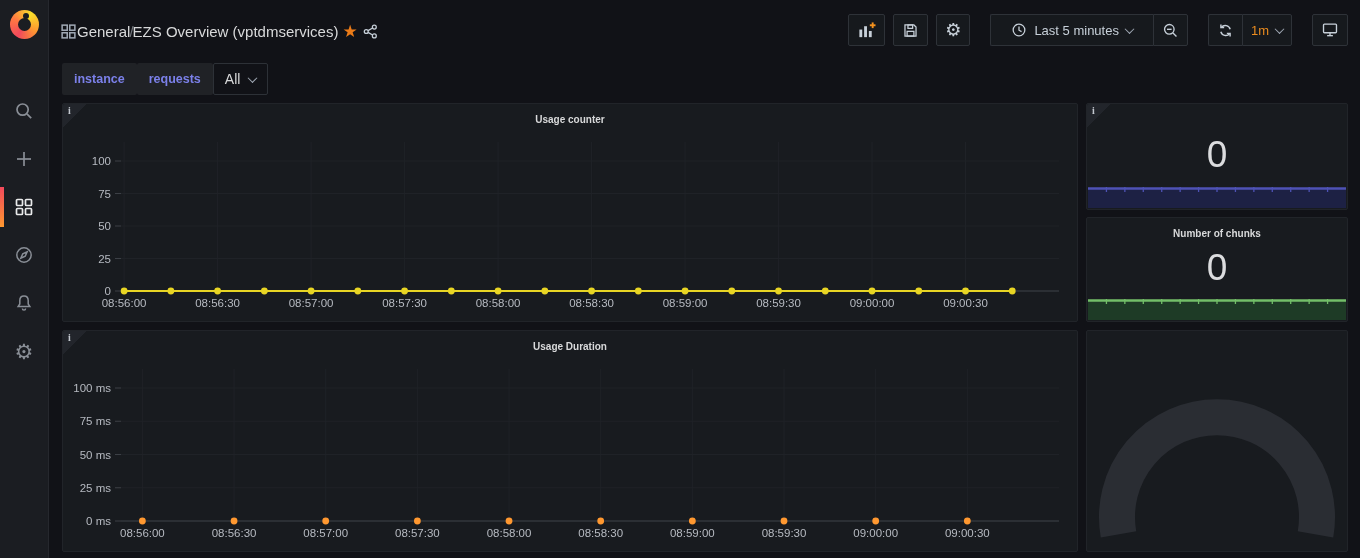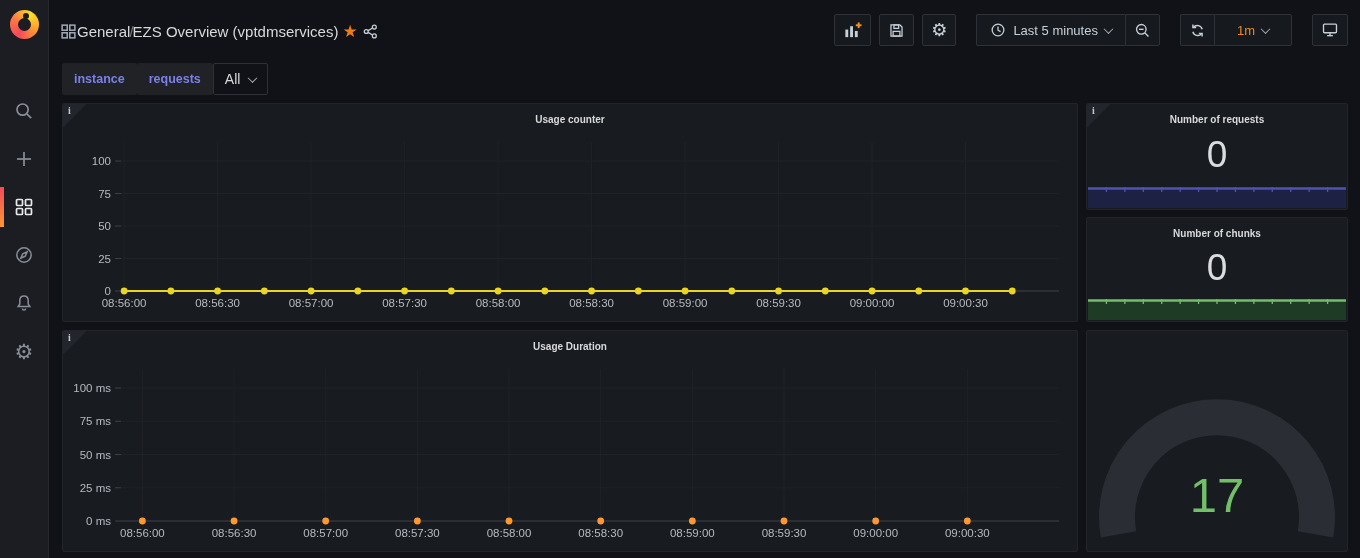--- a/index.html
+++ b/index.html
@@ -147,21 +147,21 @@
           <path d="M3.5 3.5 H14 L16.5 6 V16.5 H3.5 Z"></path>
           <rect x="7" y="3.5" width="5.5" height="4"></rect>
           <rect x="6" y="11" width="8" height="5.5"></rect>
         </svg>
     </button>
     <button class="tb-btn">
       <span class="gear-glyph" style="font-size:18px;color:#C7D0D9;">⚙</span>
     </button>
     <span class="gap"></span>
     <div class="tb-group">
-      <button class="tb-btn" style="padding:0 13px;">
+      <button class="tb-btn" style="padding:0 20px;">
         <svg width="16" height="16" viewBox="0 0 20 20" fill="none" stroke="#C7D0D9" stroke-width="1.6">
             <circle cx="10" cy="10" r="7.3"></circle>
             <polyline points="10,5.5 10,10.3 13.2,12"></polyline>
           </svg>
         <span>Last 5 minutes</span>
         <i class="chev"></i>
       </button>
       <button class="tb-btn">
         <svg width="17" height="17" viewBox="0 0 20 20" fill="none" stroke="#C7D0D9" stroke-width="1.6">
             <circle cx="8.6" cy="8.6" r="5.6"></circle>
@@ -173,21 +173,21 @@
     <span class="gap"></span>
     <div class="tb-group">
       <button class="tb-btn">
         <svg width="17" height="17" viewBox="0 0 20 20" fill="none" stroke="#C7D0D9" stroke-width="1.7">
             <path d="M15.5 8.5 A6 6 0 0 0 5.2 6.2"></path>
             <path d="M4.5 11.5 A6 6 0 0 0 14.8 13.8"></path>
             <polyline points="4.6,2.8 4.6,6.6 8.4,6.6" fill="none"></polyline>
             <polyline points="15.4,17.2 15.4,13.4 11.6,13.4" fill="none"></polyline>
           </svg>
       </button>
-      <button class="tb-btn" style="padding:0 22px;">
+      <button class="tb-btn" style="padding:0 8px;">
         <span class="refresh-interval">1m</span>
         <i class="chev"></i>
       </button>
     </div>
     <span class="gap"></span>
     <button class="tb-btn">
       <svg width="18" height="18" viewBox="0 0 20 20" fill="none" stroke="#C7D0D9" stroke-width="1.5">
           <rect x="2.8" y="3.5" width="14.4" height="9.5" rx="1"></rect>
           <line x1="10" y1="13" x2="10" y2="15.8"></line>
           <line x1="6.8" y1="16.3" x2="13.2" y2="16.3"></line>
@@ -268,21 +268,20 @@
       <circle cx="851.7674418604652" cy="161" r="3.4" fill="#E8D524"></circle>
       <circle cx="898.5116279069767" cy="161" r="3.4" fill="#E8D524"></circle>
       <circle cx="945.2558139534884" cy="161" r="3.4" fill="#E8D524"></circle>
     </svg>
 </section>
 
 <section class="panel" style="left:1086px;top:103px;width:262px;height:107px;">
   <div class="info-corner">
       <span>i</span>
     </div>
-  <div class="panel-title">Number of requests</div>
   <div class="stat-value">0</div>
   <svg class="spark" viewBox="0 0 258 21">
       <rect x="0" y="2" width="258" height="19" fill="#1D2144"></rect>
       <line x1="0" y1="1.5" x2="258" y2="1.5" stroke="#4E52B5" stroke-width="2.6"></line>
       <line x1="18.428571428571427" y1="0" x2="18.428571428571427" y2="5" stroke="#4E52B5" stroke-width="1.3"></line>
       <line x1="36.857142857142854" y1="0" x2="36.857142857142854" y2="5" stroke="#4E52B5" stroke-width="1.3"></line>
       <line x1="55.285714285714285" y1="0" x2="55.285714285714285" y2="5" stroke="#4E52B5" stroke-width="1.3"></line>
       <line x1="73.71428571428571" y1="0" x2="73.71428571428571" y2="5" stroke="#4E52B5" stroke-width="1.3"></line>
       <line x1="92.14285714285714" y1="0" x2="92.14285714285714" y2="5" stroke="#4E52B5" stroke-width="1.3"></line>
       <line x1="110.57142857142857" y1="0" x2="110.57142857142857" y2="5" stroke="#4E52B5" stroke-width="1.3"></line>
@@ -371,15 +370,14 @@
       <circle cx="808.6775244299674" cy="164" r="3.4" fill="#FF9830"></circle>
       <circle cx="900.3387622149837" cy="164" r="3.4" fill="#FF9830"></circle>
     </svg>
 </section>
 
 <section class="panel" style="left:1086px;top:330px;width:262px;height:222px;">
   <div class="gauge-wrap">
     <svg class="gauge-svg" viewBox="0 0 244 182">
         <path d="M 23.5 173.4 A 100 100 0 1 1 220.5 173.4" stroke="#2A2D33" stroke-width="36" fill="none"></path>
       </svg>
-    <div class="gauge-value" style="color: rgb(115, 191, 105);">17</div>
   </div>
 </section>
 
 </body></html>

